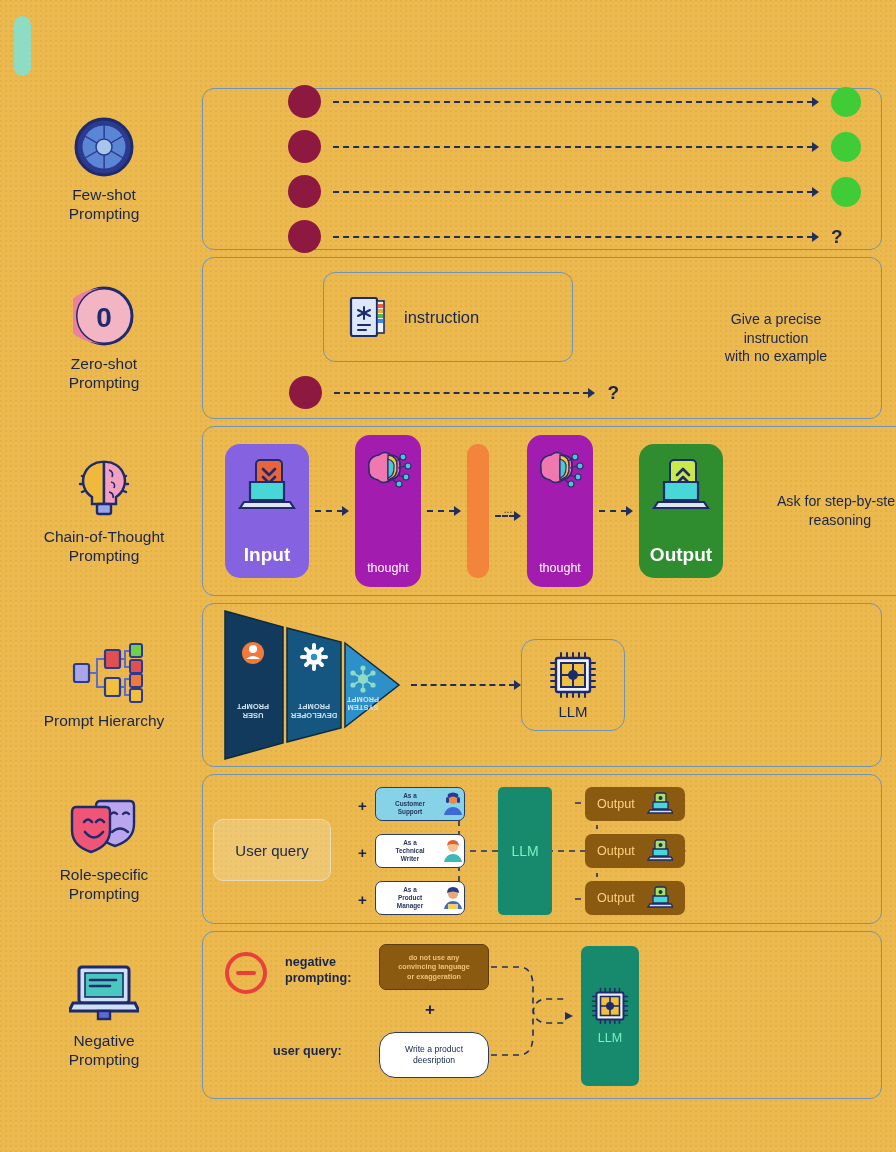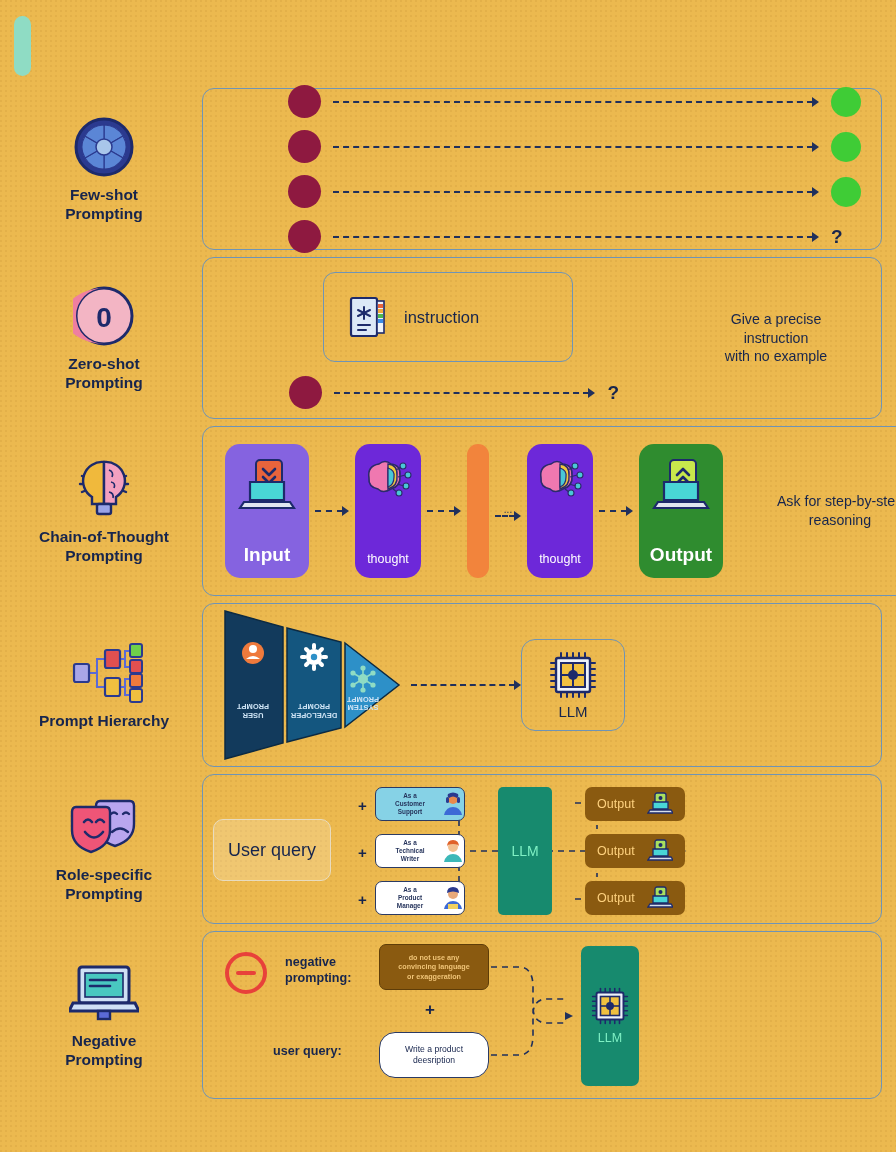--- a/index.html
+++ b/index.html
@@ -60,21 +60,21 @@
   }
   .row-icon {
     height: 66px;
     display: flex;
     align-items: center;
     justify-content: center;
     margin-bottom: 6px;
   }
   .row-label-text {
     font-size: 15.5px;
-    font-weight: bold;
+    font-weight: normal;
     line-height: 1.22;
     color: #17254d;
   }
   .panel {
     flex: 1 1 auto;
     border: 1.6px solid #6f94b5;
     border-radius: 12px;
     position: relative;
     display: flex;
     align-items: center;
@@ -181,21 +181,21 @@
   }
   .cot-card {
     border-radius: 15px;
     display: flex;
     flex-direction: column;
     align-items: center;
     justify-content: space-between;
     padding: 12px 0 12px 0;
   }
   .cot-input { width: 84px; height: 134px; background: #8563e0; }
-  .cot-thought { width: 66px; height: 134px; background: #6d28d9; }
+  .cot-thought { width: 66px; height: 152px; background: #a21caf; }
   .cot-slim { width: 22px; height: 134px; background: #f2843c; border-radius: 11px; }
   .cot-output { width: 84px; height: 134px; background: #2f8c2f; }
   .cot-title-lg { font-size: 19px; font-weight: bold; color: #ffffff; }
   .cot-title-sm { font-size: 12.5px; color: #ffffff; }
   .cot-conn { display: flex; align-items: center; width: 34px; }
   .cot-conn-wide { display: flex; align-items: center; width: 26px; }
 
   
   #row4 .panel { height: 164px; }
   .ph-wrap { width: 100%; height: 100%; position: relative; display:flex; align-items:center; }
@@ -214,21 +214,21 @@
   
   #row5 .panel { height: 150px; }
   .rs-wrap { width: 100%; height: 100%; position: relative; }
   .userquery-box {
     position: absolute; left: 10px; top: 44px;
     width: 118px; height: 62px;
     border: 1.4px solid #e8dcc0;
     border-radius: 10px;
     background: rgba(255,250,235,0.22);
     display: flex; align-items: center; justify-content: center;
-    font-size: 18px; color: #17254d;
+    font-size: 15px; color: #17254d;
   }
   .persona-card {
     position: absolute;
     width: 90px; height: 34px;
     border-radius: 7px;
     display: flex; align-items: center;
     padding-left: 5px; gap: 3px;
     border: 1.2px solid #2b3a63;
   }
   .persona-1 { left: 172px; top: 12px; background: #86d2e6; }

